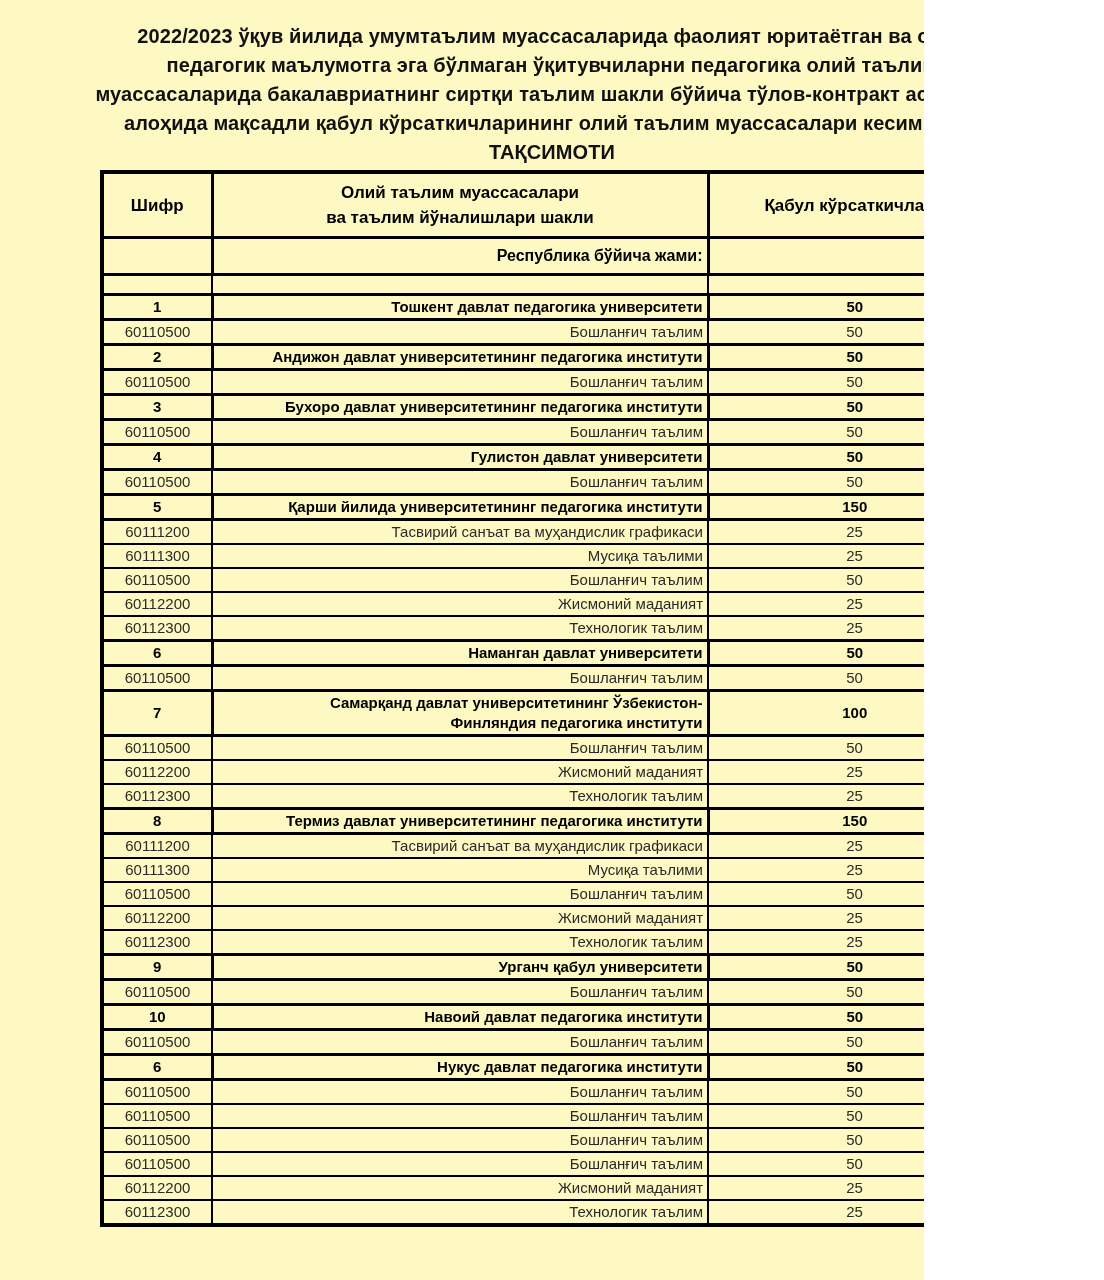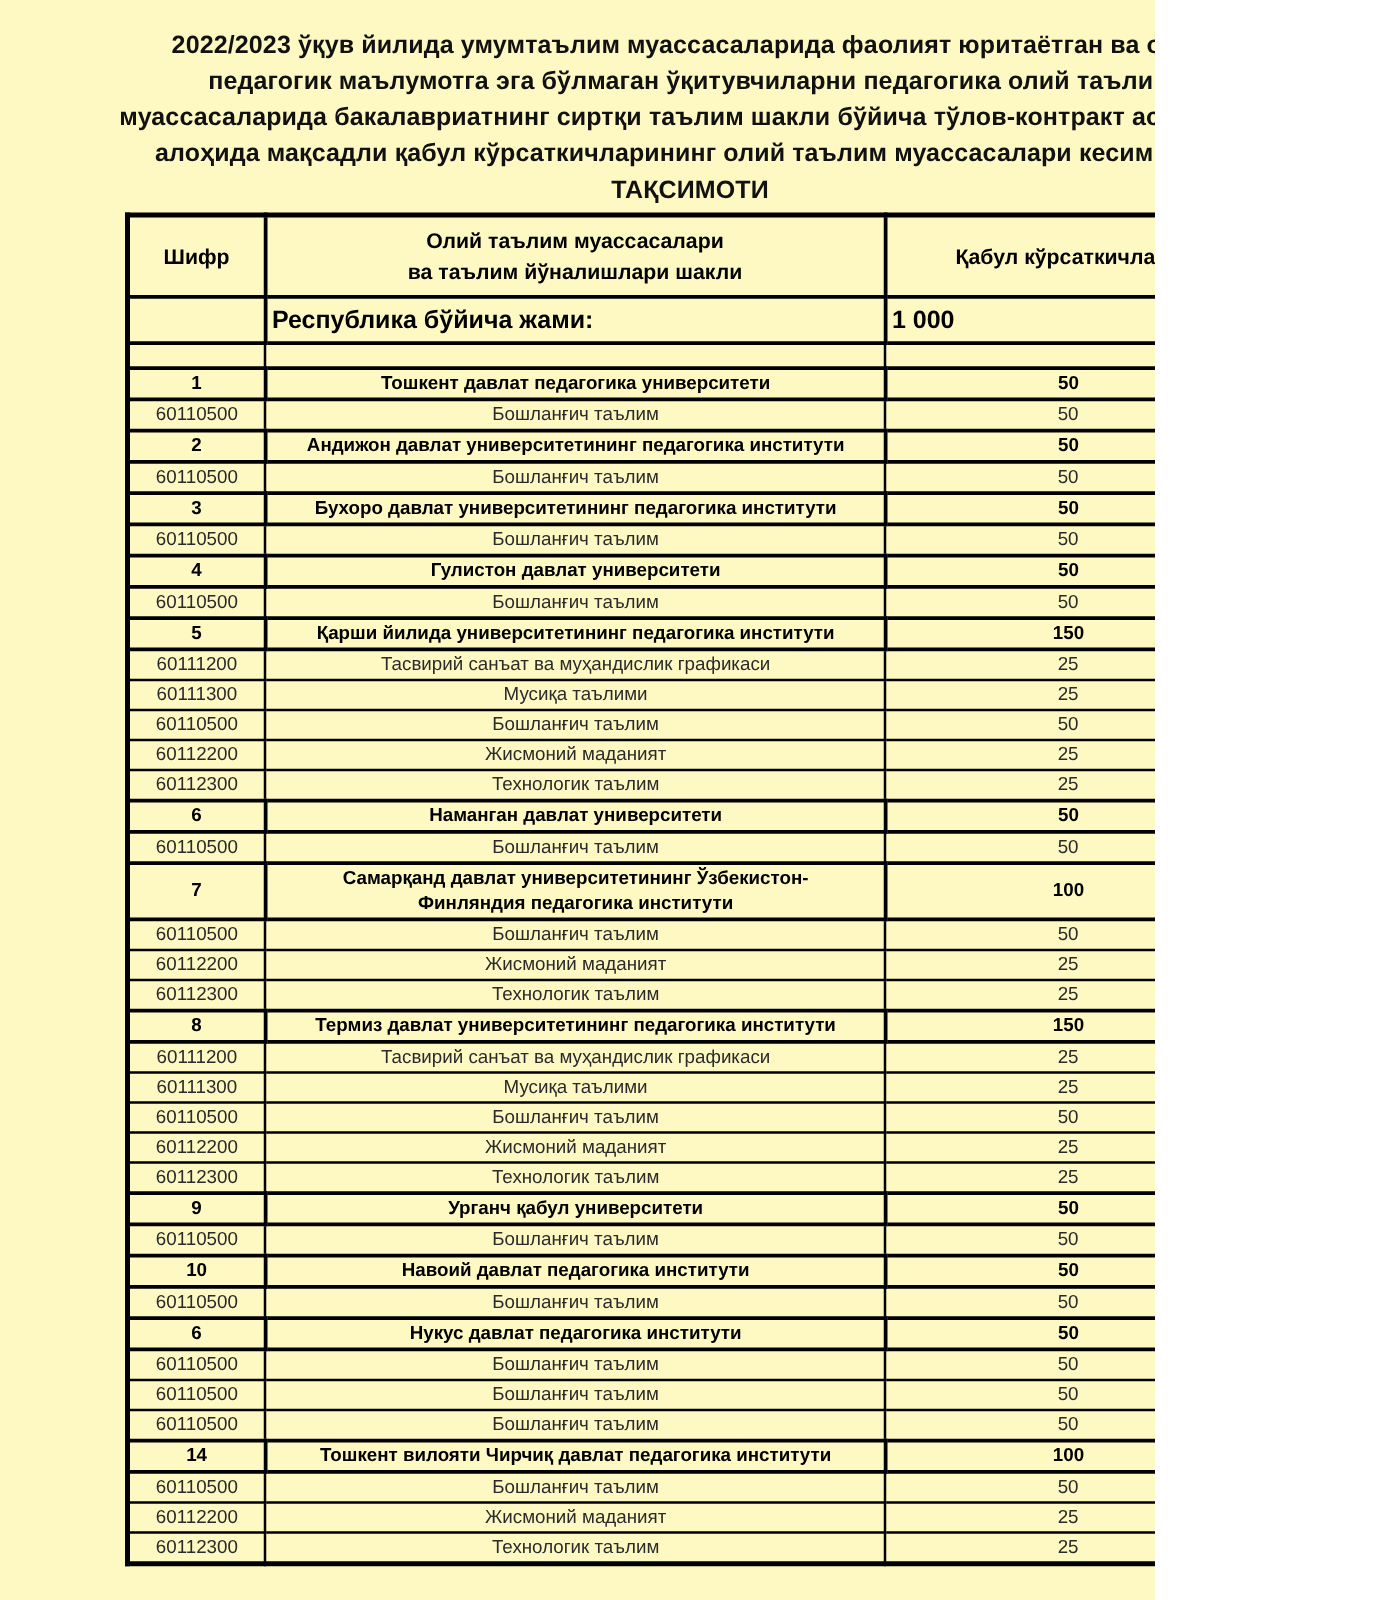--- a/index.html
+++ b/index.html
@@ -55,22 +55,22 @@
     font-size: 17px;
     font-weight: 700;
     text-align: center;
     line-height: 25px;
     white-space: pre-line;
   }
   tr.total-row td {
     border-width: 3px;
     height: 32px;
     font-weight: 700;
-    font-size: 20px;
-    text-align: left;
+    font-size: 16px;
+    text-align: right;
   }
   tr.spacer-row td {
     height: 15px;
     border-width: 2px;
   }
   tr.institution-row td,
   tr.program-row td {
     height: 20px;
     line-height: 20px;
   }
@@ -81,21 +81,21 @@
   }
   tr.program-row td {
     border-width: 2px;
     font-weight: 400;
     color: #2a2a2a;
   }
   td.cell-code, td.cell-quota {
     text-align: center;
   }
   td.cell-name {
-    text-align: center;
+    text-align: right;
     padding-left: 5px;
     white-space: pre-line;
   }
 </style>
 </head>
 <body>
 
 <div class="page">
 
   <div class="doc-title">2022/2023 ўқув йилида умумтаълим муассасаларида фаолият юритаётган ва олий
@@ -294,25 +294,20 @@
         <tr class="program-row">
           <td class="cell-code">60110500</td>
           <td class="cell-name">Бошланғич таълим</td>
           <td class="cell-quota">50</td>
         </tr>
         <tr class="program-row">
           <td class="cell-code">60110500</td>
           <td class="cell-name">Бошланғич таълим</td>
           <td class="cell-quota">50</td>
         </tr>
-        <tr class="institution-row">
-          <td class="cell-code">14</td>
-          <td class="cell-name">Тошкент вилояти Чирчиқ давлат педагогика институти</td>
-          <td class="cell-quota">100</td>
-        </tr>
         <tr class="program-row">
           <td class="cell-code">60110500</td>
           <td class="cell-name">Бошланғич таълим</td>
           <td class="cell-quota">50</td>
         </tr>
         <tr class="program-row">
           <td class="cell-code">60112200</td>
           <td class="cell-name">Жисмоний маданият</td>
           <td class="cell-quota">25</td>
         </tr>

